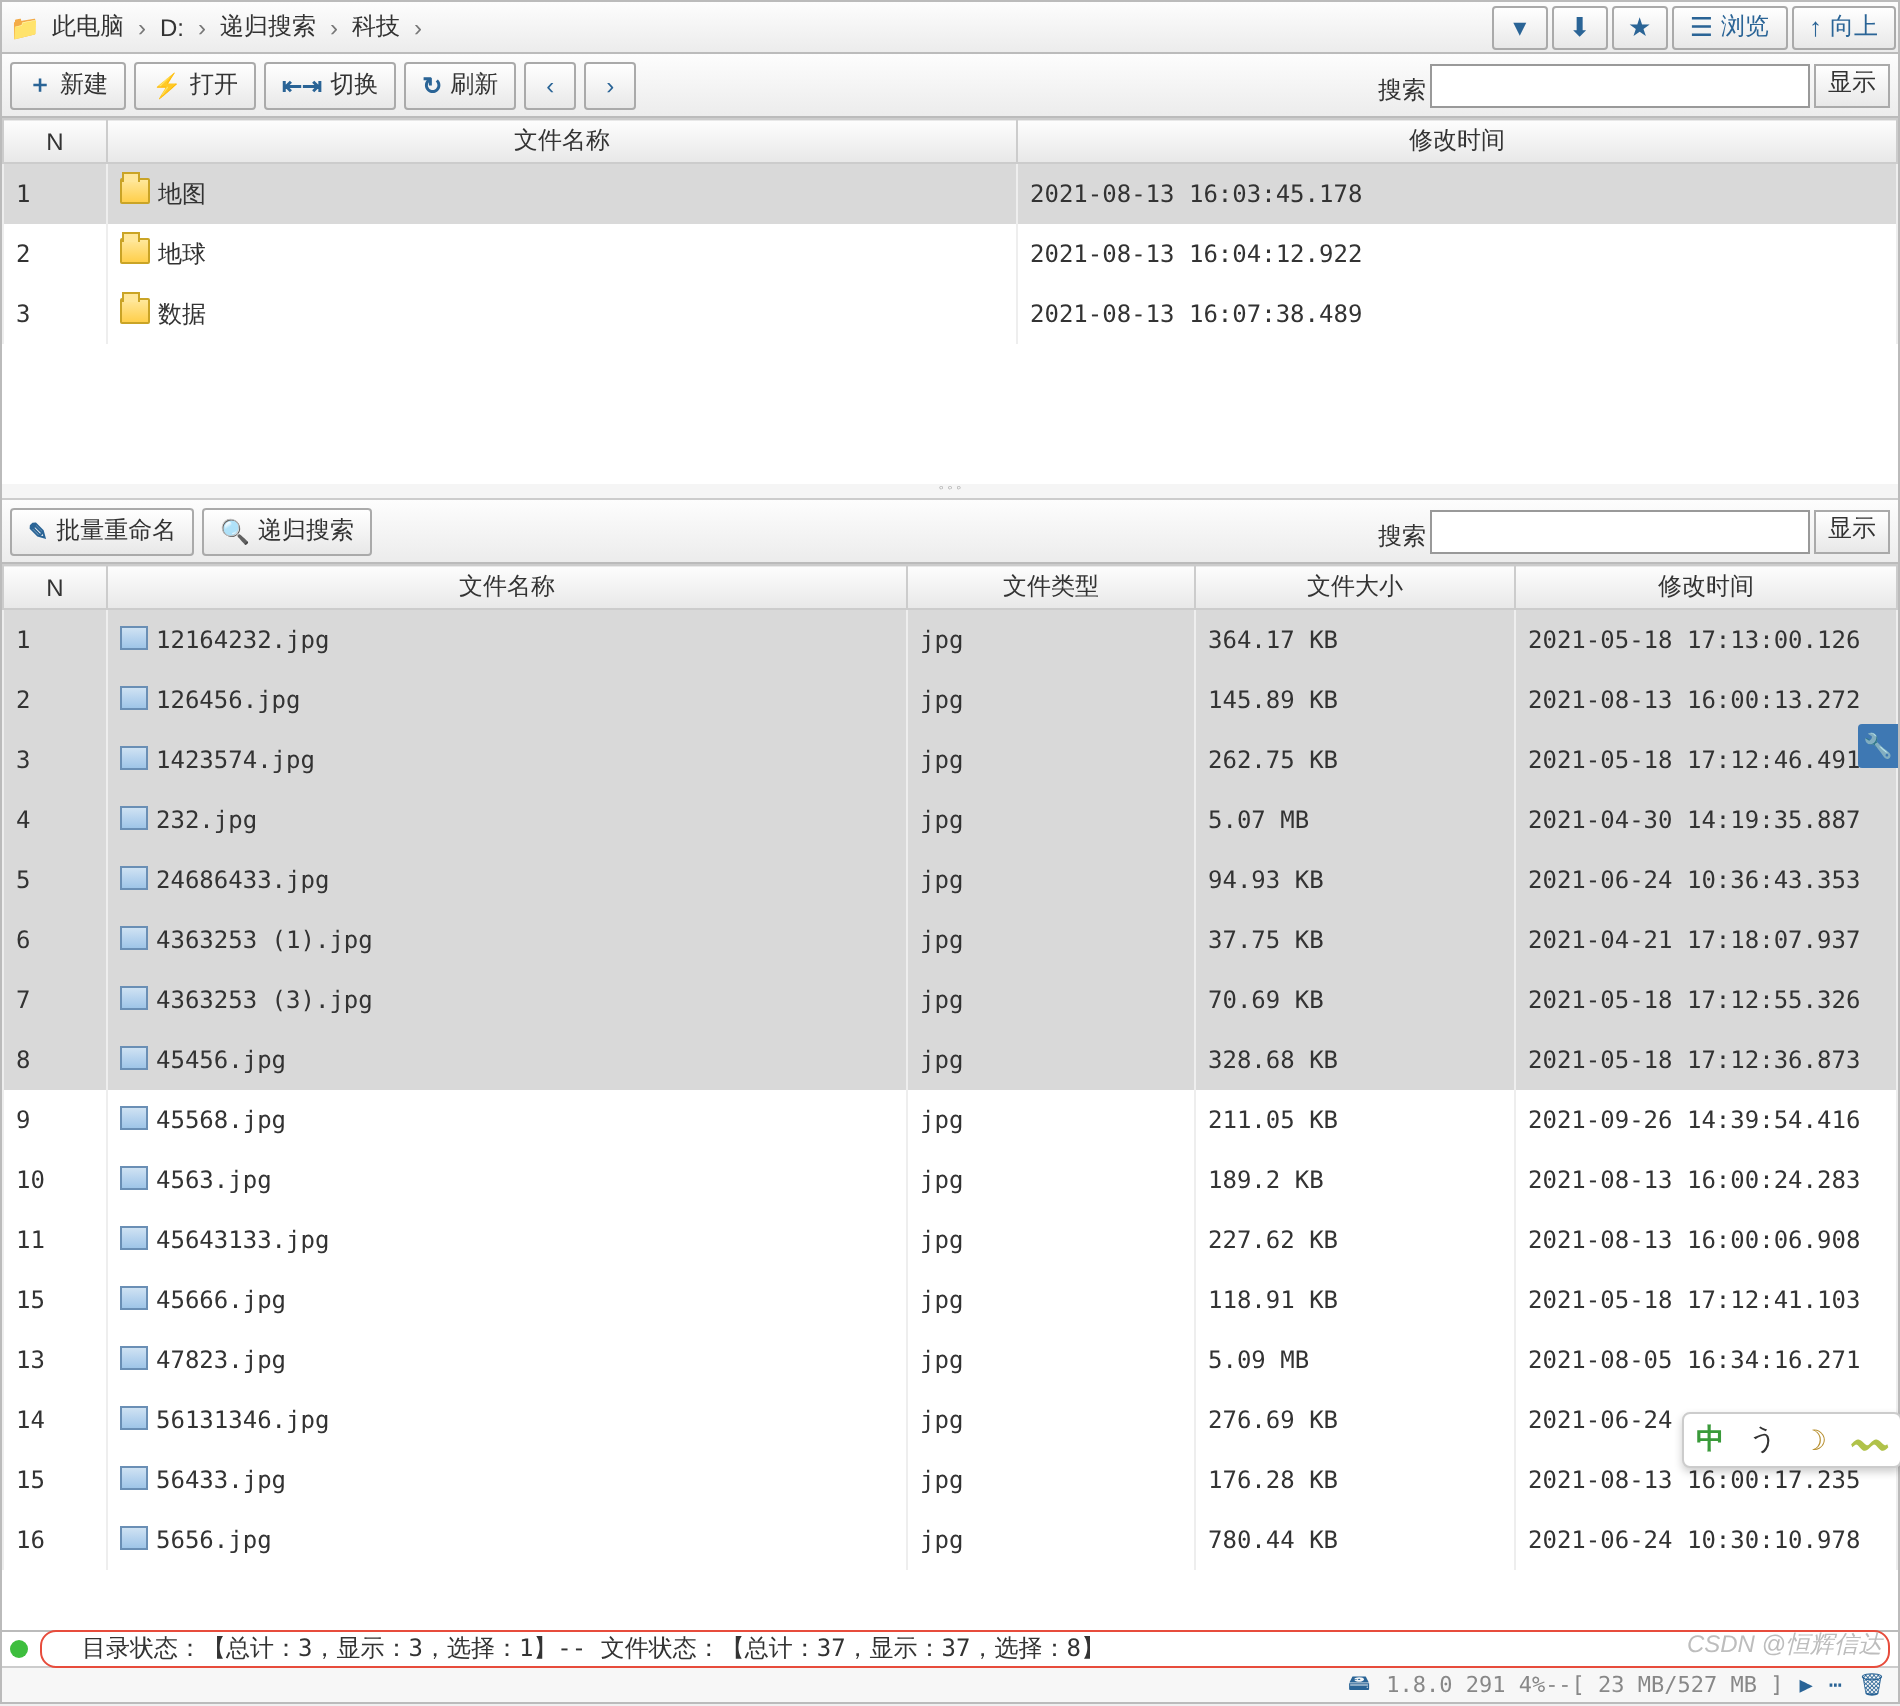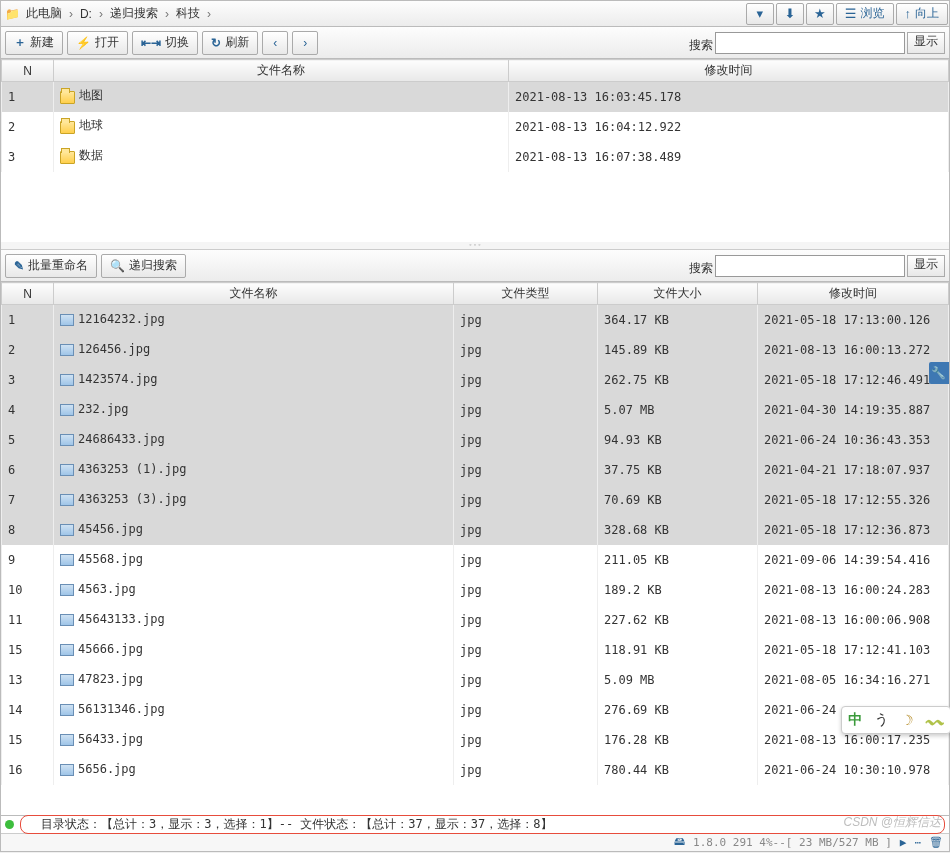--- a/index.html
+++ b/index.html
@@ -28,21 +28,21 @@
 
 .grip { height:8px; background:#f5f5f5; border-bottom:1px solid #ccc; position:relative;}
 .grip:before { content:"◦ ◦ ◦"; position:absolute; left:50%; transform:translateX(-50%); font-size:7px; color:#999; top:-1px;}
 
 
 table { border-collapse: collapse; width:100%; table-layout:fixed; }
 thead th { background: linear-gradient(#fdfdfd,#e8e8e8); border:1px solid #ccc; font-weight:normal; height:22px; font-size:12px;}
 tbody td { border-left:1px solid #eee; border-right:1px solid #eee; height:30px; padding:0 6px; font-family:Consolas,monospace; font-size:12px; white-space:nowrap; overflow:hidden;}
 tbody tr.sel td { background:#d9d9d9; }
 .num-col { width:48px; text-align:left; padding-left:6px;}
-.ico-cell { display:inline-flex; align-items:flex-end; gap:4px; }
+.ico-cell { display:inline-flex; align-items:flex-start; gap:4px; }
 .folder-ico { width:15px; height:13px; background:linear-gradient(#ffe79a,#ffcf4b); border:1px solid #caa426; border-radius:1px; display:inline-block; position:relative;}
 .folder-ico:before { content:""; position:absolute; top:-4px; left:0; width:7px; height:4px; background:#ffe79a; border:1px solid #caa426; border-bottom:none;}
 .img-ico { width:14px; height:12px; border:1px solid #6a8fb5; background:linear-gradient(#cfe2f3,#9fc5e8); display:inline-block;}
 
 .pane { position:relative; }
 .upper-body { height:160px; overflow:auto; }
 .lower-body { height:510px; overflow:auto; }
 
 .side-tool { position:absolute; right:0; top:80px; width:20px; height:22px; background:#3e78b3; color:#fff; display:flex; align-items:center; justify-content:center; font-size:12px; border-radius:2px 0 0 2px;}
 
@@ -276,21 +276,21 @@
   <td><span class="ico-cell"><span class="img-ico"></span>45456.jpg</span></td>
   <td>jpg</td>
   <td>328.68 KB</td>
   <td>2021-05-18 17:12:36.873</td>
             </tr>
             <tr>
               <td class="num-col">9</td>
   <td><span class="ico-cell"><span class="img-ico"></span>45568.jpg</span></td>
   <td>jpg</td>
   <td>211.05 KB</td>
-  <td>2021-09-06 14:39:54.416</td>
+  <td>2021-09-26 14:39:54.416</td>
             </tr>
             <tr>
               <td class="num-col">10</td>
   <td><span class="ico-cell"><span class="img-ico"></span>4563.jpg</span></td>
   <td>jpg</td>
   <td>189.2 KB</td>
   <td>2021-08-13 16:00:24.283</td>
             </tr>
             <tr>
               <td class="num-col">11</td>

